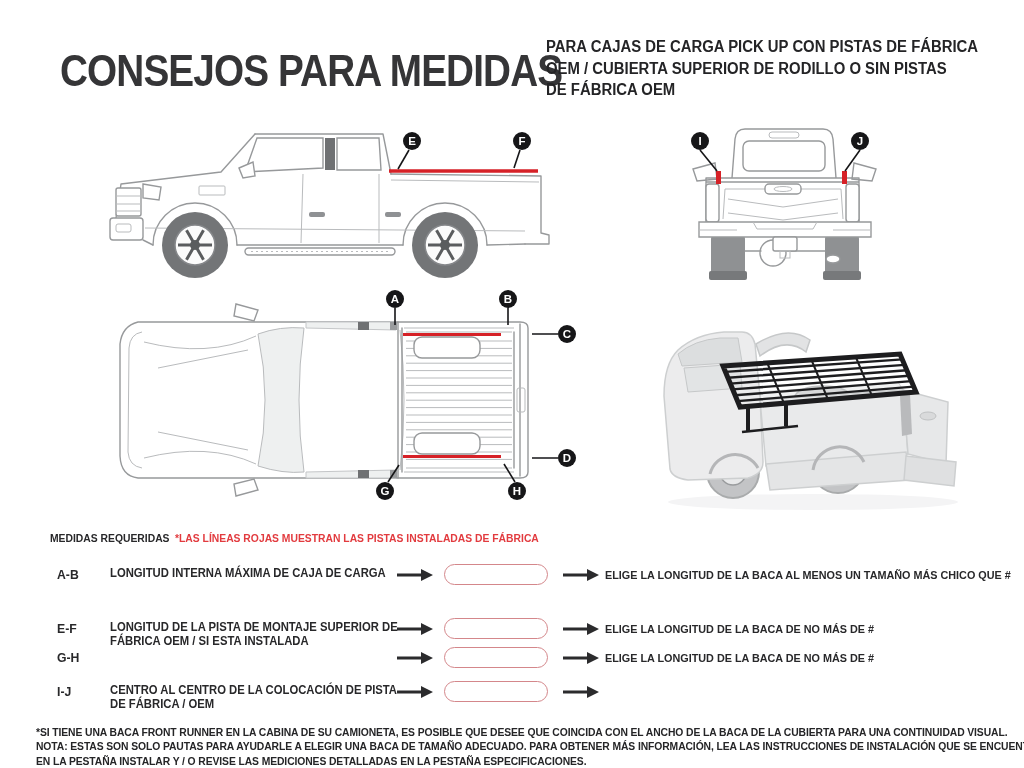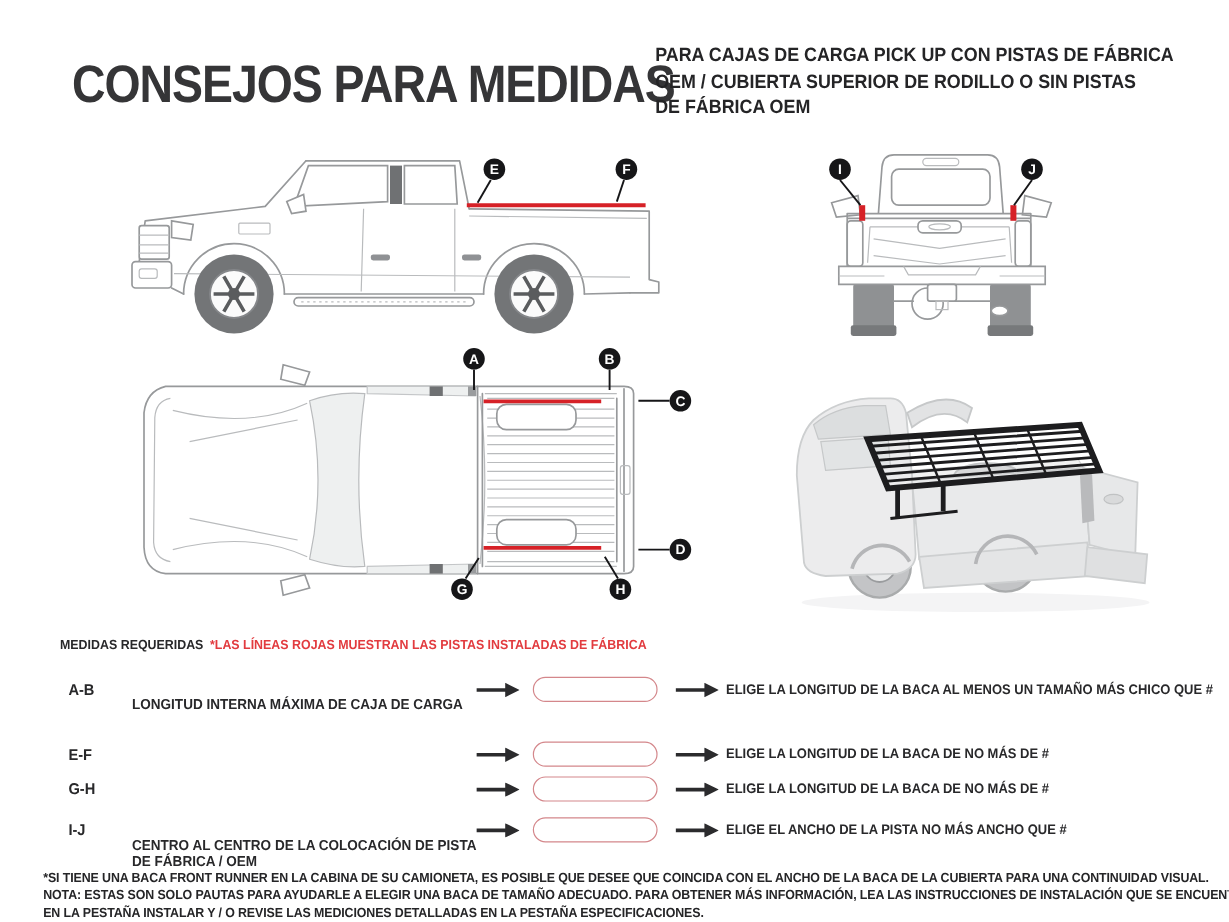--- a/index.html
+++ b/index.html
@@ -23,21 +23,21 @@
   .dark{fill:#6f7173;}
   .redline{stroke:#d62127;fill:none;}
   .mkc{fill:#161618;}
   .mkt{font-family:"Liberation Sans",sans-serif;font-weight:bold;font-size:11.5px;fill:#fff;text-anchor:middle;}
   .lead{stroke:#161618;stroke-width:1.6;fill:none;}
   
   .mhead{position:absolute;left:50px;top:516px;font-size:11px;font-weight:bold;white-space:nowrap;}
   .mh-red{position:absolute;left:125px;top:0;color:#e23b3f;}
   .mrow{position:absolute;left:0;width:940px;height:32px;}
   .mkey{position:absolute;left:57px;top:3px;font-size:13px;font-weight:bold;}
-  .mdesc{position:absolute;left:110px;top:17px;font-size:12px;font-weight:bold;line-height:13.8px;}
+  .mdesc{position:absolute;left:110px;top:3px;font-size:12px;font-weight:bold;line-height:13.8px;}
   .mres{position:absolute;left:605px;top:4.5px;font-size:11.5px;font-weight:bold;}
   .arr{position:absolute;top:5px;}
   .a1{left:397px;}  .a2{left:563px;}
   .pill{position:absolute;left:444px;top:0;width:104px;height:21px;box-sizing:border-box;
         border:1.6px solid #d4878b;border-radius:12px;background:#fff;outline:none;
         font:bold 12px "Liberation Sans",sans-serif;text-align:center;color:#28282a;padding:0 8px;}
   
   .foot{position:absolute;left:36px;top:709px;font-size:11px;font-weight:bold;line-height:14.3px;
         letter-spacing:-.1px;color:#252527;white-space:nowrap;}
 </style>
@@ -269,20 +269,21 @@
     <input class="pill" value="" aria-label="A-B" style="">
     <svg class="arr a2" width="36" height="12" viewBox="0 0 36 12">
         <path d="M0,4.5 H24 V0 L36,6 L24,12 V7.5 H0 Z" fill="#2b2b2d"></path>
       </svg>
     <span class="mres"><span class="cond">ELIGE LA LONGITUD DE LA BACA AL MENOS UN TAMAÑO MÁS CHICO QUE #</span></span>
   </div>
 
 
   <div class="mrow" style="top:602px">
     <span class="mkey cond">E-F</span>
+    <span class="mdesc"><span class="cond">LONGITUD DE LA PISTA DE MONTAJE SUPERIOR DE</span><br><span class="cond">FÁBRICA OEM / SI ESTA INSTALADA</span></span>
     <svg class="arr a1" width="36" height="12" viewBox="0 0 36 12">
         <path d="M0,4.5 H24 V0 L36,6 L24,12 V7.5 H0 Z" fill="#2b2b2d"></path>
       </svg>
     <input class="pill" value="" aria-label="E-F" style="">
     <svg class="arr a2" width="36" height="12" viewBox="0 0 36 12">
         <path d="M0,4.5 H24 V0 L36,6 L24,12 V7.5 H0 Z" fill="#2b2b2d"></path>
       </svg>
     <span class="mres"><span class="cond">ELIGE LA LONGITUD DE LA BACA DE NO MÁS DE #</span></span>
   </div>
 
@@ -301,21 +302,20 @@
   <div class="mrow" style="top:665px">
     <span class="mkey cond">I-J</span>
     <span class="mdesc"><span class="cond">CENTRO AL CENTRO DE LA COLOCACIÓN DE PISTA</span><br><span class="cond">DE FÁBRICA / OEM</span></span>
     <svg class="arr a1" width="36" height="12" viewBox="0 0 36 12">
         <path d="M0,4.5 H24 V0 L36,6 L24,12 V7.5 H0 Z" fill="#2b2b2d"></path>
       </svg>
     <input class="pill" value="" aria-label="I-J" style="">
     <svg class="arr a2" width="36" height="12" viewBox="0 0 36 12">
         <path d="M0,4.5 H24 V0 L36,6 L24,12 V7.5 H0 Z" fill="#2b2b2d"></path>
       </svg>
-    <span class="mres"><span class="cond">ELIGE EL ANCHO DE LA PISTA NO MÁS ANCHO QUE #</span></span>
   </div>
 
   <div class="foot">
     <div><span class="cond">*SI TIENE UNA BACA FRONT RUNNER EN LA CABINA DE SU CAMIONETA, ES POSIBLE QUE DESEE QUE COINCIDA CON EL ANCHO DE LA BACA DE LA CUBIERTA PARA UNA CONTINUIDAD VISUAL.</span></div>
     <div><span class="cond">NOTA: ESTAS SON SOLO PAUTAS PARA AYUDARLE A ELEGIR UNA BACA DE TAMAÑO ADECUADO. PARA OBTENER MÁS INFORMACIÓN, LEA LAS INSTRUCCIONES DE INSTALACIÓN QUE SE ENCUENTRAN</span></div>
     <div><span class="cond">EN LA PESTAÑA INSTALAR Y / O REVISE LAS MEDICIONES DETALLADAS EN LA PESTAÑA ESPECIFICACIONES.</span></div>
   </div>
 
 </div>
 

